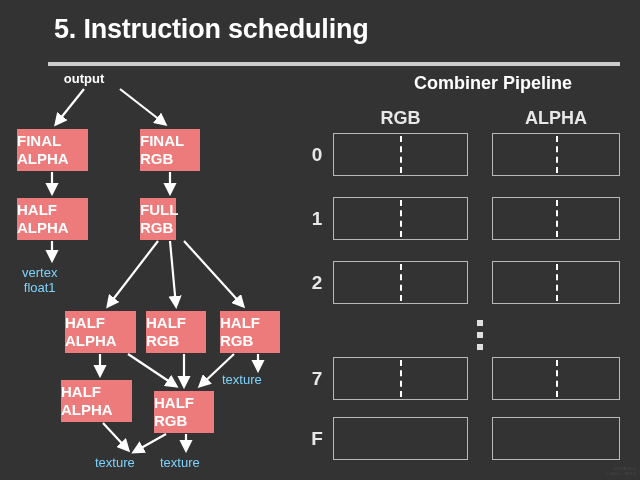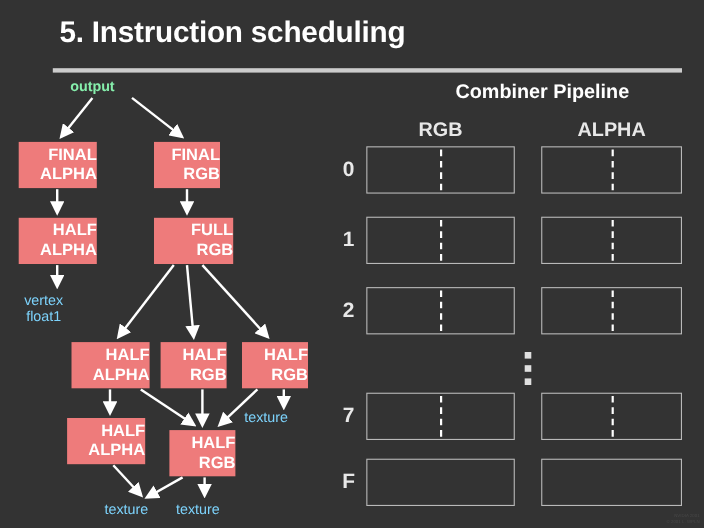--- a/index.html
+++ b/index.html
@@ -24,34 +24,34 @@
   }
 
   
   .node{
     position:absolute;
     background:#ee7b7b;
     color:#ffffff;
     font-size:15px;font-weight:bold;
     line-height:1.18;
     display:flex;flex-direction:column;
-    align-items:flex-end;justify-content:center;
+    align-items:flex-start;justify-content:center;
     text-align:center;
     box-sizing:border-box;
   }
   .node span{display:block;}
   .glabel{
     position:absolute;
     color:#7dd3fc;
     font-size:13px;
     line-height:1.15;
     text-align:center;
     white-space:nowrap;
   }
-  .glabel.wlabel{color:#86efac;font-weight:bold;font-size:13px;}
+  .glabel.wlabel{color:#ffffff;font-weight:bold;font-size:13px;}
 
   
   #pipe-title{
     position:absolute;left:382px;top:73px;
     font-size:18px;font-weight:bold;color:#ffffff;
     white-space:nowrap;
     margin-left:32px;
   }
   .colhead{
     position:absolute;top:108px;
@@ -141,21 +141,21 @@
     <span>ALPHA</span>
   </div>
   <div class="node" style="left:140px;top:129px;width:60px;height:42px;">
     <span>FINAL</span>
     <span>RGB</span>
   </div>
   <div class="node" style="left:17px;top:198px;width:71px;height:42px;">
     <span>HALF</span>
     <span>ALPHA</span>
   </div>
-  <div class="node" style="left:140px;top:198px;width:72px;height:42px;padding-left:28px;">
+  <div class="node" style="left:140px;top:198px;width:36px;height:42px;">
     <span>FULL</span>
     <span>RGB</span>
   </div>
   <div class="node" style="left:65px;top:311px;width:71px;height:42px;">
     <span>HALF</span>
     <span>ALPHA</span>
   </div>
   <div class="node" style="left:146px;top:311px;width:60px;height:42px;">
     <span>HALF</span>
     <span>RGB</span>

